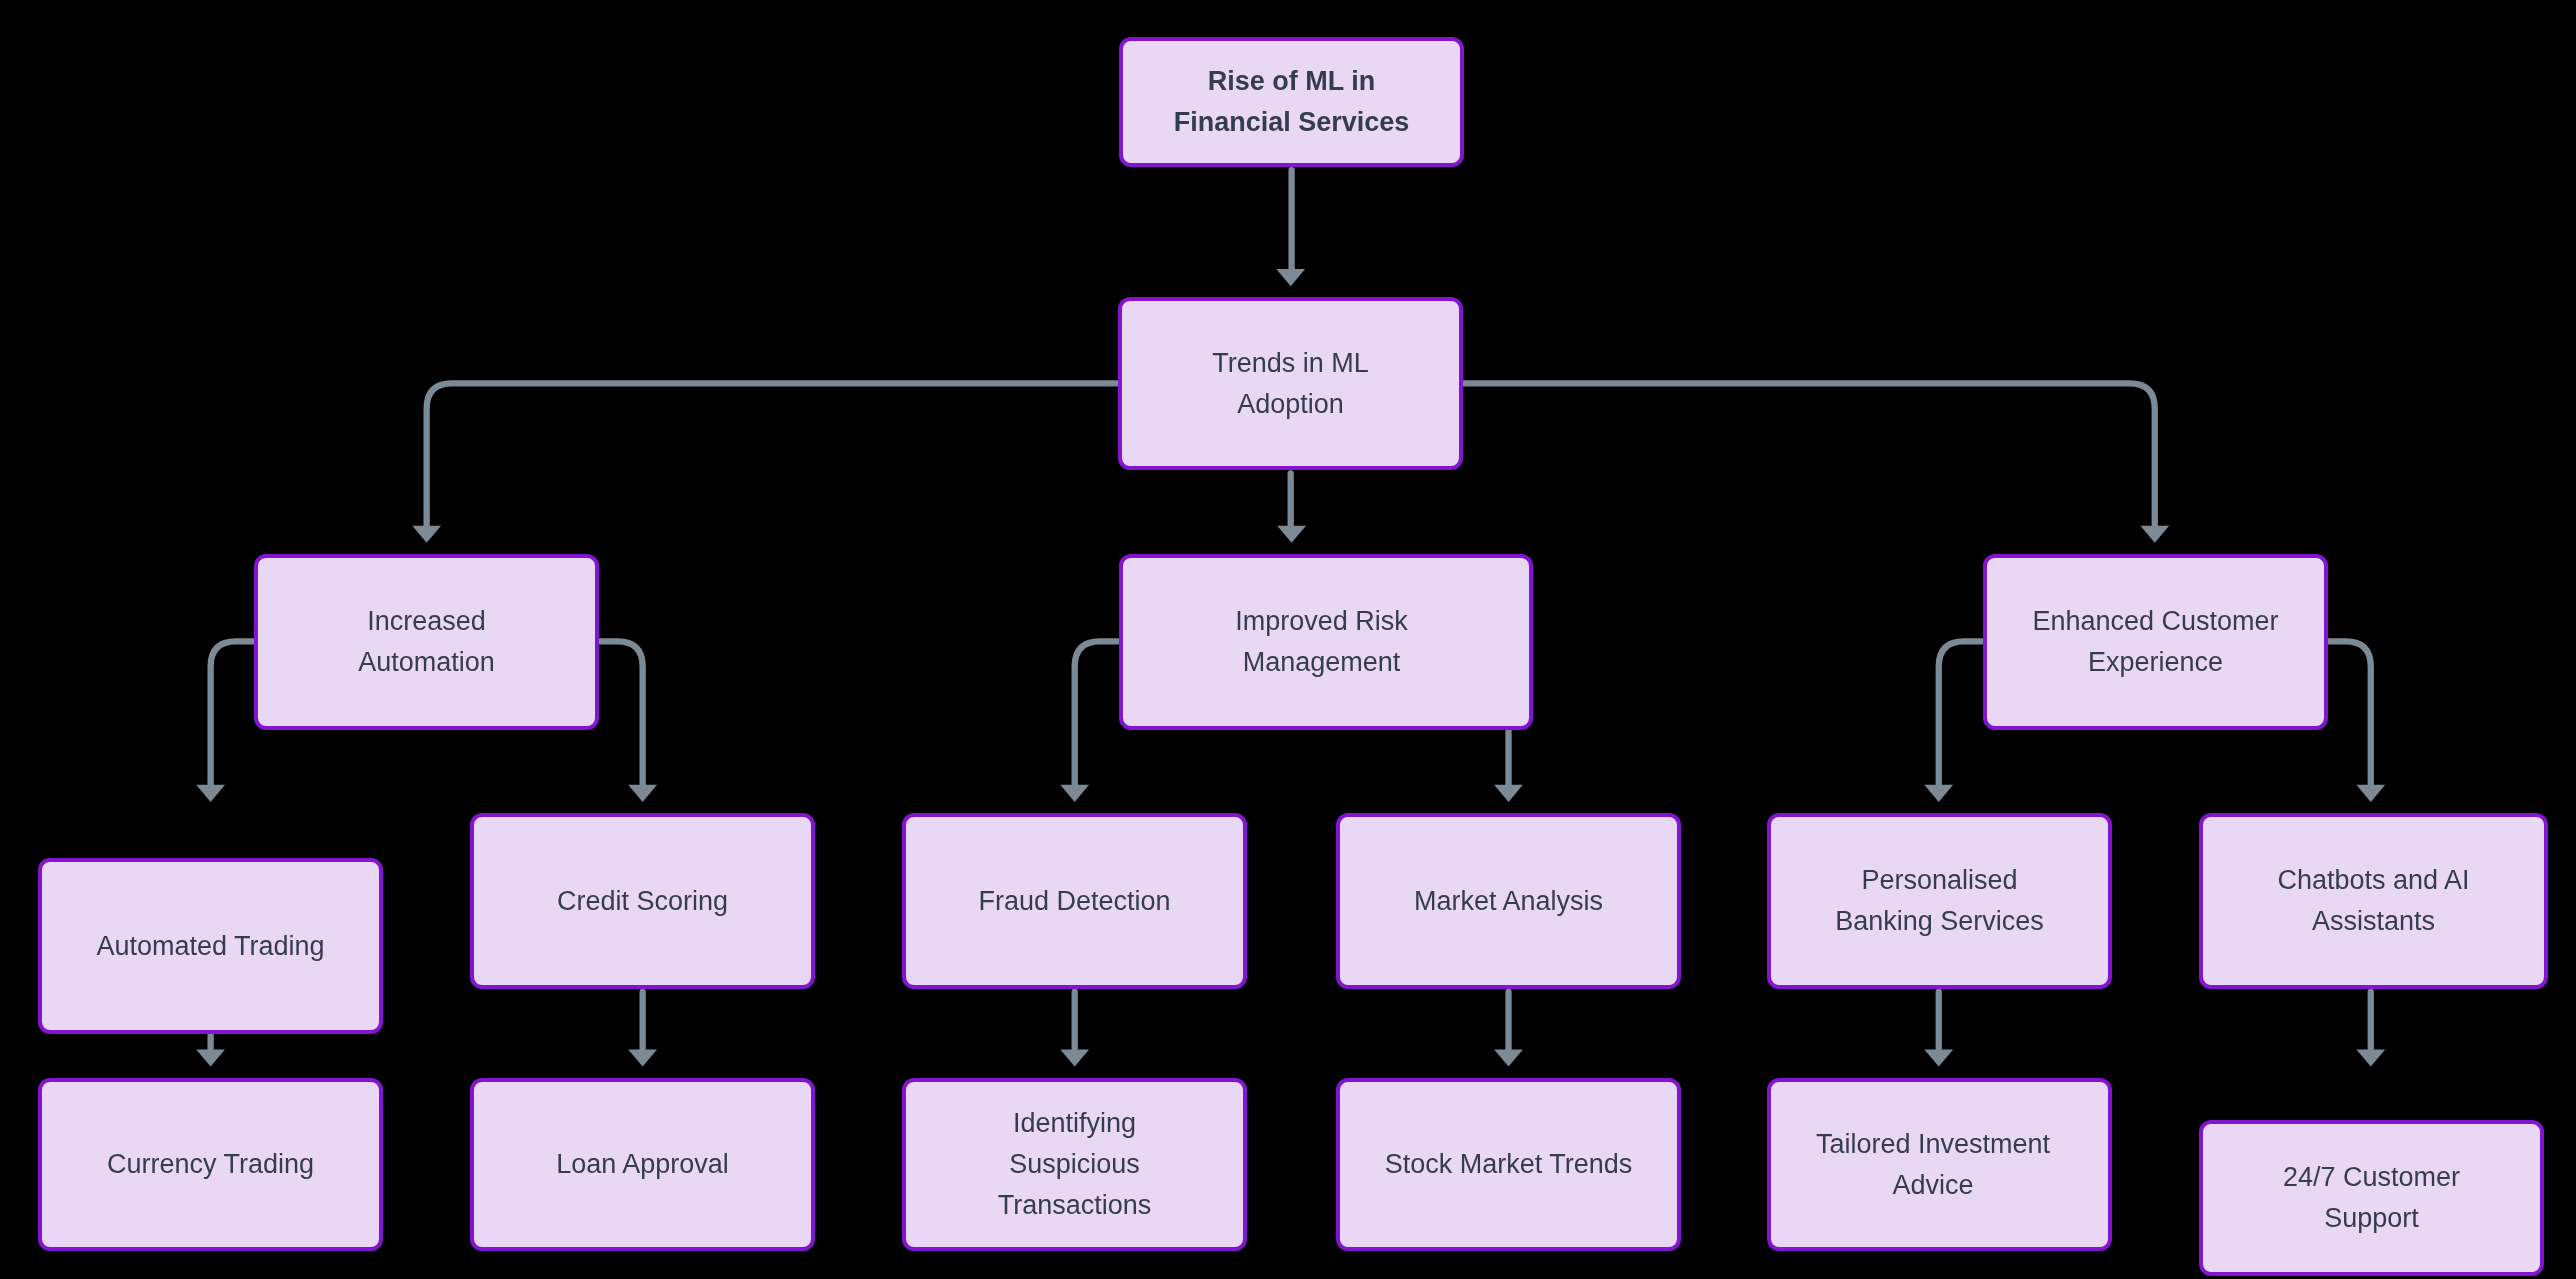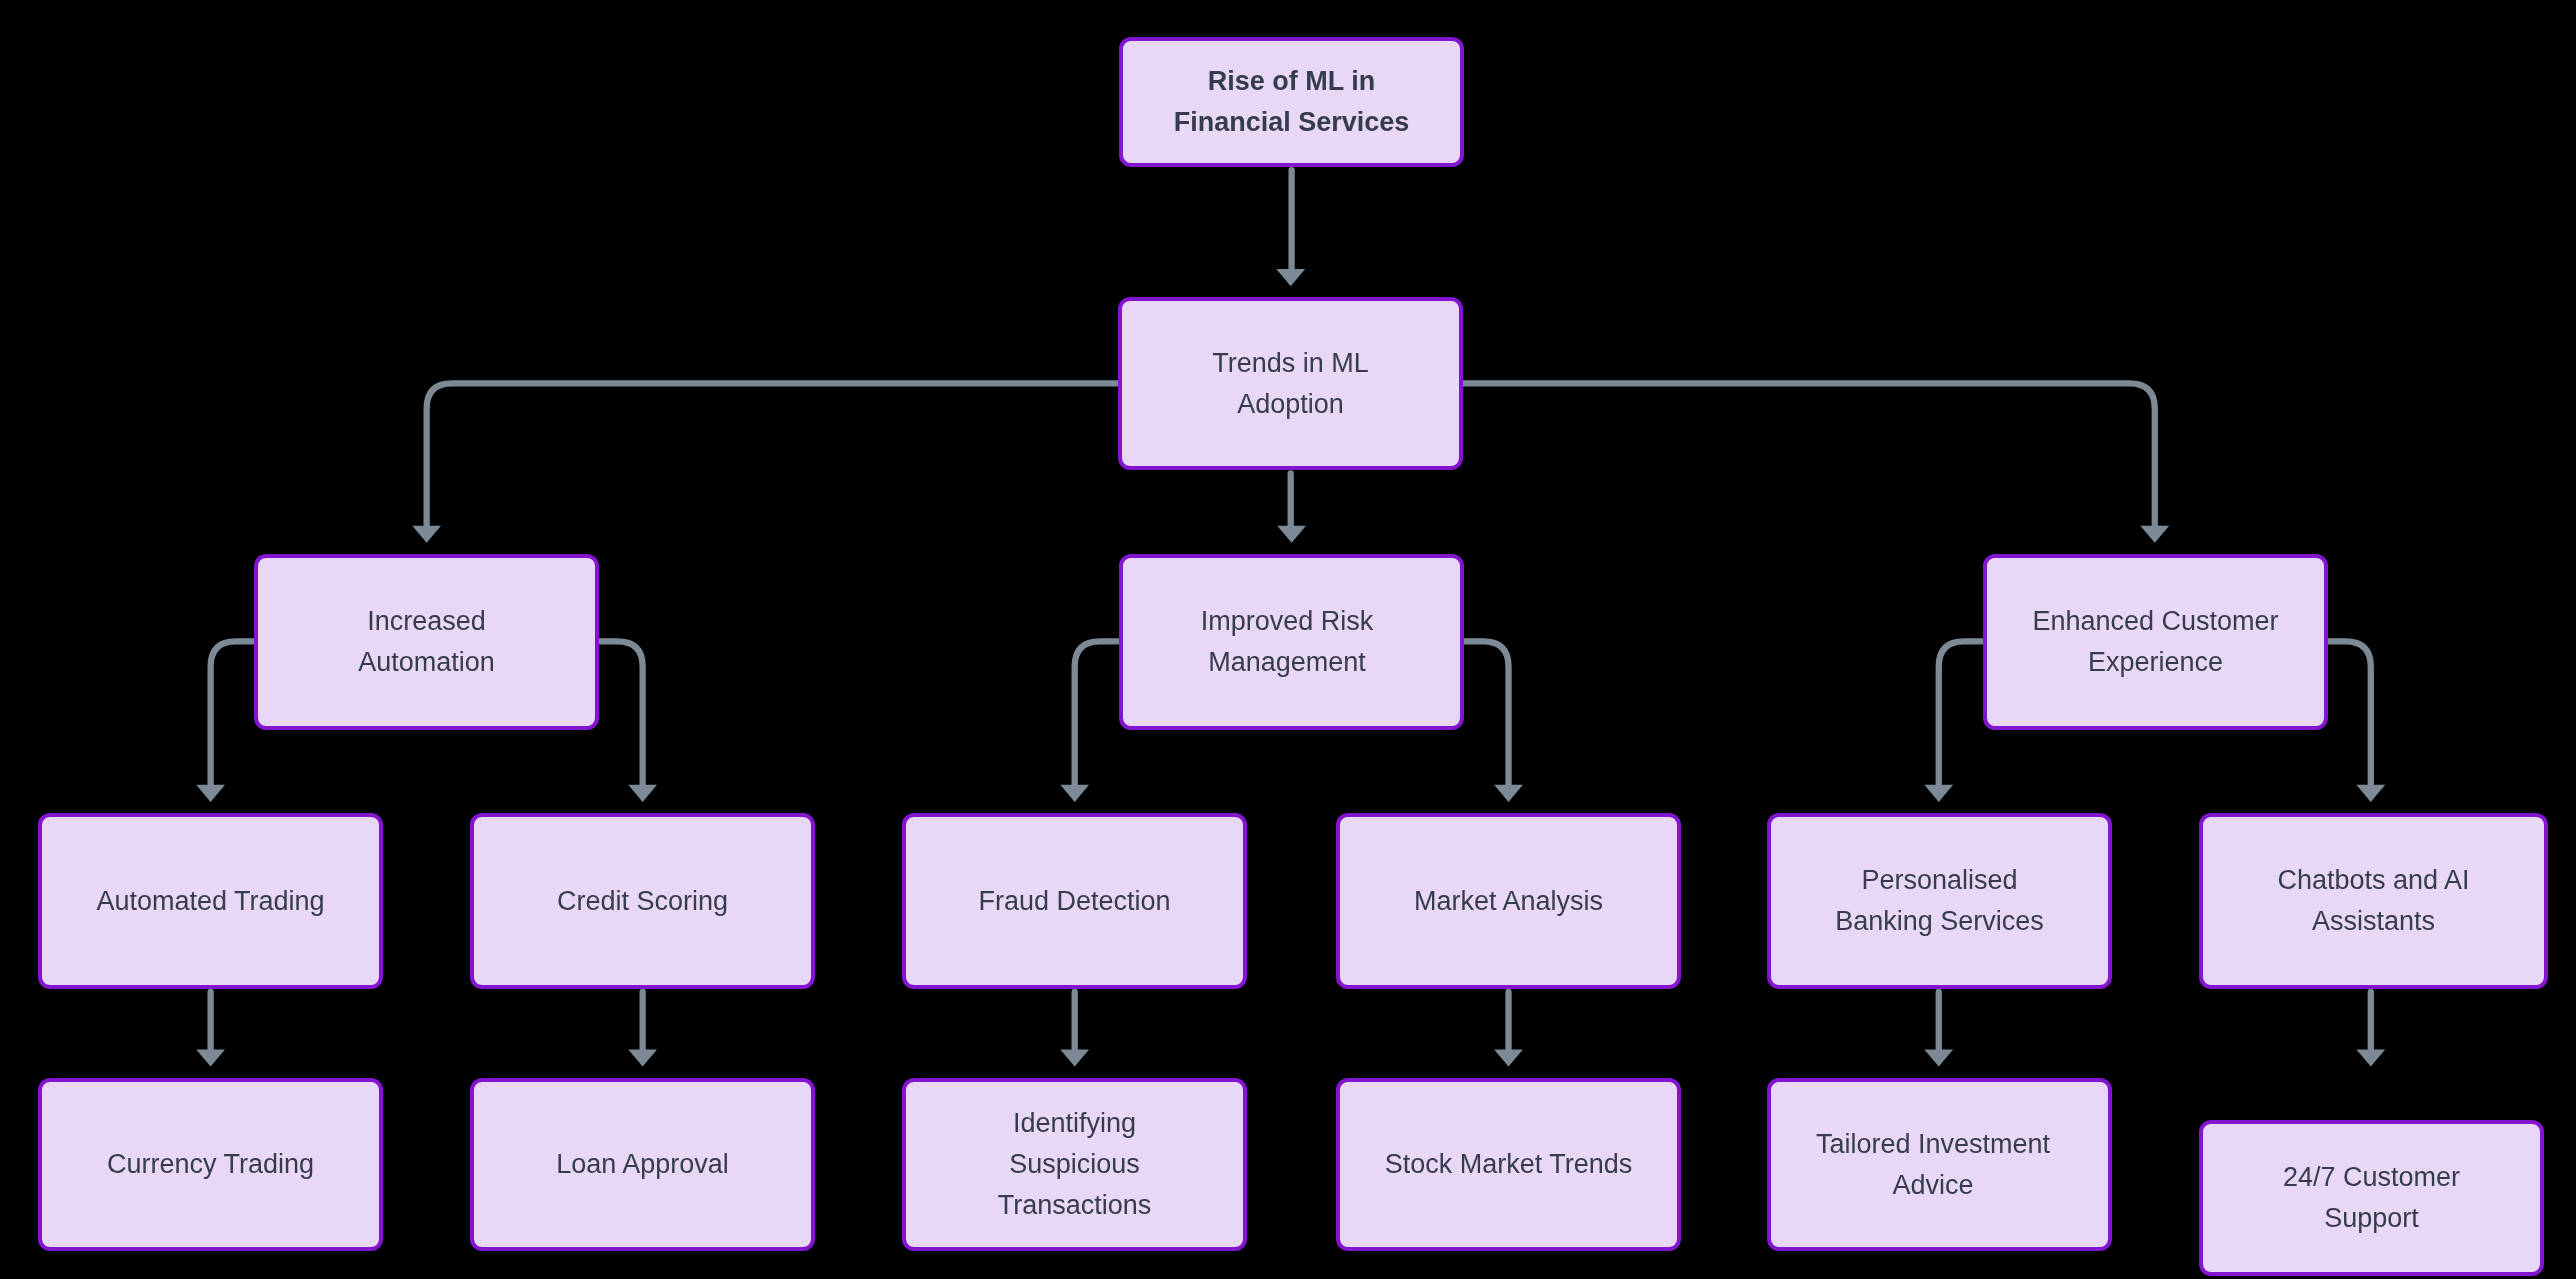--- a/index.html
+++ b/index.html
@@ -83,25 +83,25 @@
       <path d="M 2633.5 1102 L 2633.5 1169" fill="none" stroke="#7c8a96" stroke-width="7" stroke-linecap="round"></path>
       <path d="M 2617.5 1166 L 2649.5 1166 L 2633.5 1185 Z" fill="#7c8a96"></path>
     </svg>
 
   <div class="node bold" style="left:1119px; top:37px; width:345px; height:130px;">Rise of ML in Financial Services</div>
 
   <div class="node" style="left:1118px; top:297px; width:345px; height:173px;">Trends in ML Adoption</div>
 
   <div class="node" style="left:254px; top:554px; width:345px; height:176px;">Increased Automation</div>
 
-  <div class="node" style="left:1119px; top:554px; width:345px; height:176px;padding-left:32px;">Improved Risk Management</div>
+  <div class="node" style="left:1119px; top:554px; width:414px; height:176px;padding-left:32px;">Improved Risk Management</div>
 
   <div class="node" style="left:1983px; top:554px; width:345px; height:176px;">Enhanced Customer Experience</div>
 
-  <div class="node" style="left:38px; top:813px; width:345px; height:176px;">Automated Trading</div>
+  <div class="node" style="left:38px; top:858px; width:345px; height:176px;">Automated Trading</div>
 
   <div class="node" style="left:470px; top:813px; width:345px; height:176px;">Credit Scoring</div>
 
   <div class="node" style="left:902px; top:813px; width:345px; height:176px;">Fraud Detection</div>
 
   <div class="node" style="left:1336px; top:813px; width:345px; height:176px;">Market Analysis</div>
 
   <div class="node" style="left:1767px; top:813px; width:345px; height:176px;">Personalised Banking Services</div>
 
   <div class="node" style="left:2199px; top:813px; width:349px; height:176px;">Chatbots and AI Assistants</div>

